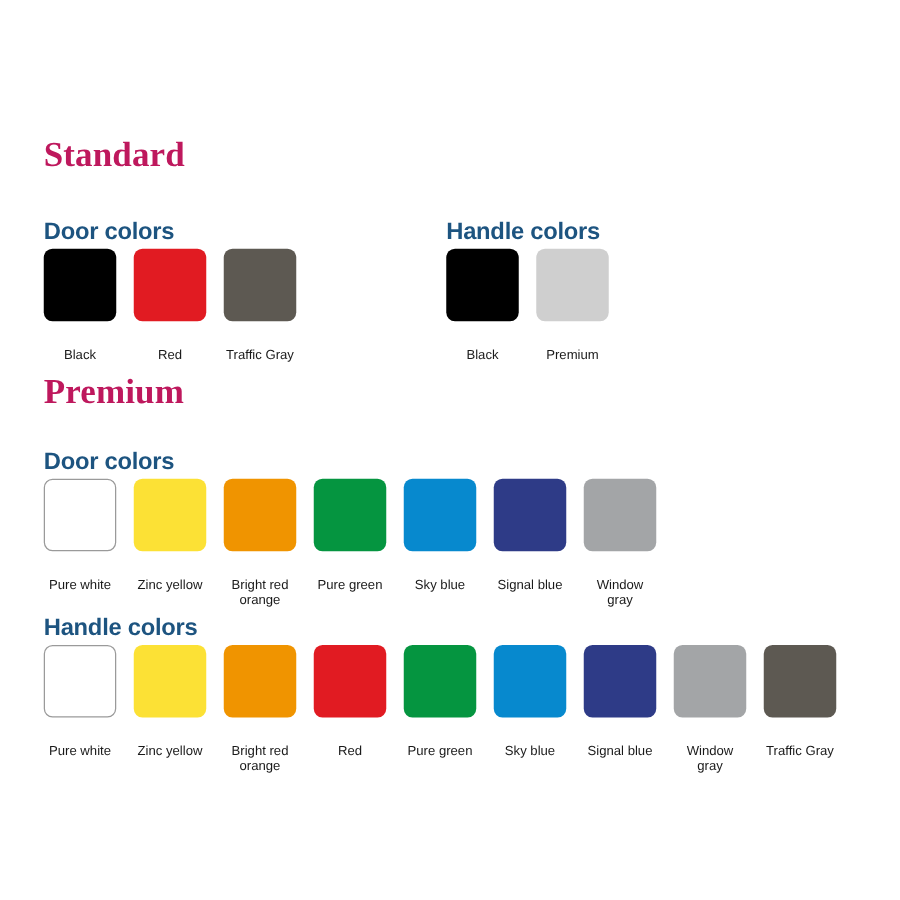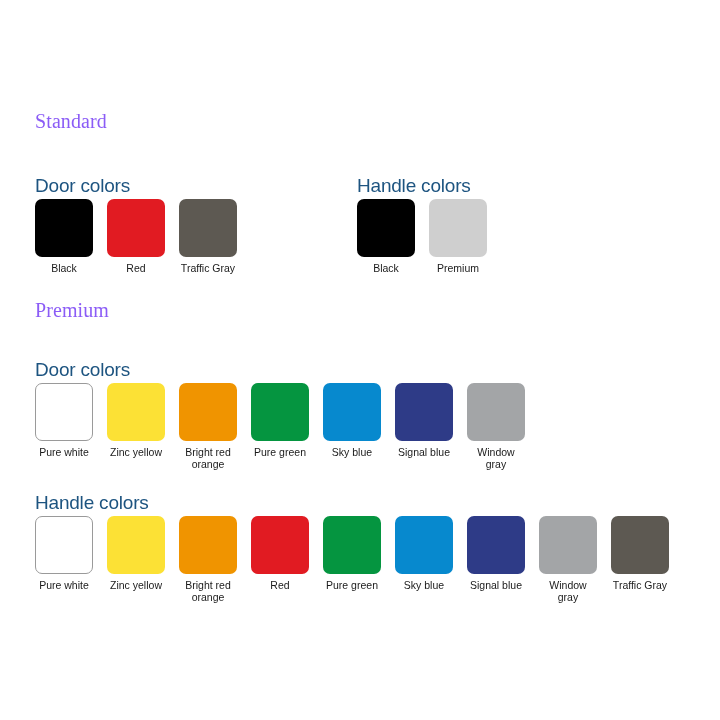--- a/index.html
+++ b/index.html
@@ -20,30 +20,30 @@
     position: absolute;
     left: 0; top: 0;
     width: 720px;
     height: 720px;
     padding: 0;
   }
 
   
   .tier-title {
     font-family: "Liberation Serif", serif;
-    font-weight: normal;
-    font-size: 20px;
+    font-weight: bold;
+    font-size: 28px;
     line-height: 1;
-    color: #8b5cf6;
+    color: #be185d;
     letter-spacing: 0.1px;
   }
 
   .group-title {
     font-family: "Liberation Sans", sans-serif;
-    font-weight: normal;
+    font-weight: bold;
     font-size: 19px;
     line-height: 1;
     color: #1d5480;
     letter-spacing: -0.2px;
   }
 
   
   .swatch-row {
     display: flex;
     align-items: flex-start;
@@ -59,21 +59,21 @@
     border-radius: 7px;
     display: block;
   }
 
   .swatch-label {
     font-family: "Liberation Sans", sans-serif;
     font-size: 10.5px;
     line-height: 11.5px;
     color: #1a1a1a;
     text-align: center;
-    margin-top: 6px;
+    margin-top: 22px;
     max-width: 78px;
     word-wrap: break-word;
   }
 
   
   .sec-standard-title { position: absolute; left: 35px; top: 111px; }
   .sec-standard-door-title { position: absolute; left: 35px; top: 176px; }
   .sec-standard-door-row  { position: absolute; left: 35px; top: 199px; }
   .sec-standard-handle-title { position: absolute; left: 357px; top: 176px; }
   .sec-standard-handle-row   { position: absolute; left: 357px; top: 199px; }

